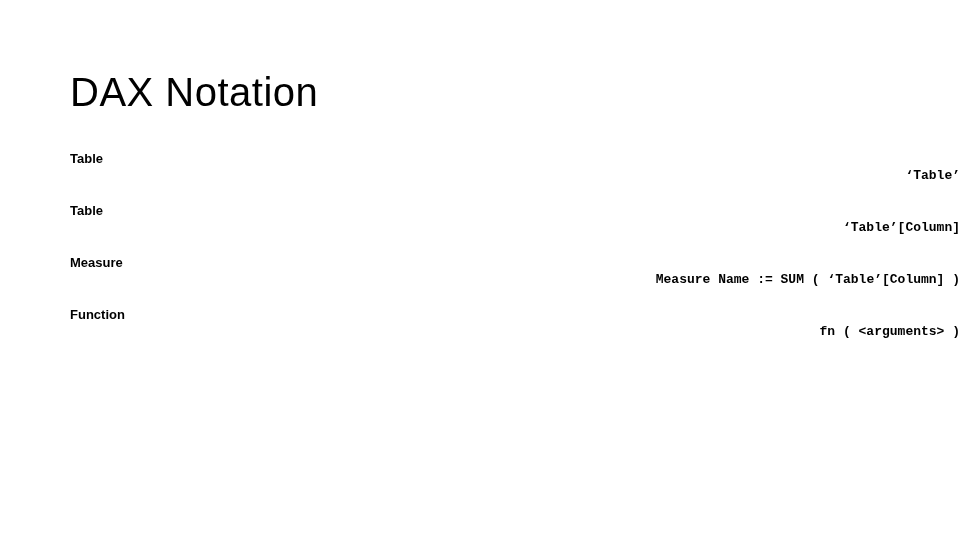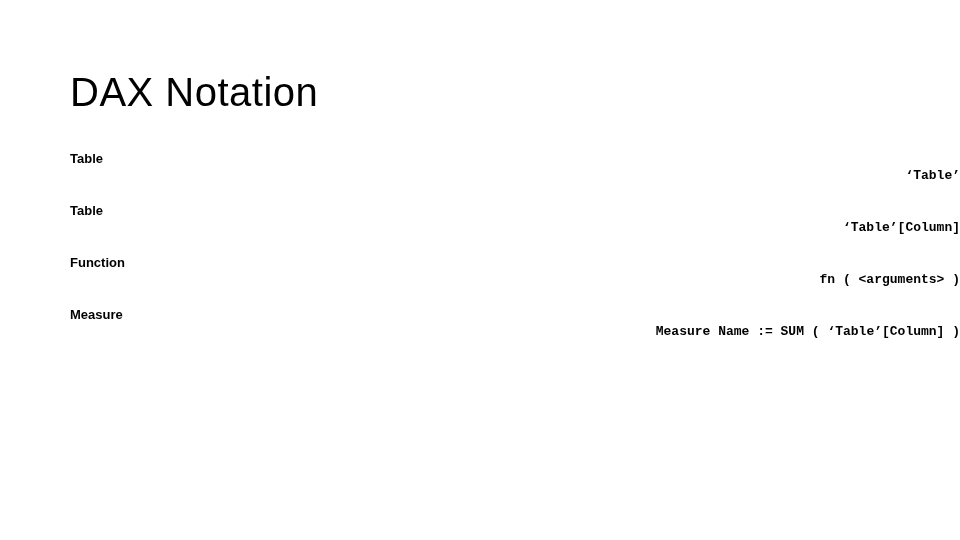--- a/index.html
+++ b/index.html
@@ -52,24 +52,24 @@
     <p class="section-label">Table</p>
     <p class="section-code">‘Table’</p>
   </div>
 
   <div class="section">
     <p class="section-label">Table</p>
     <p class="section-code">‘Table’[Column]</p>
   </div>
 
   <div class="section">
-    <p class="section-label">Function</p>
-    <p class="section-code">fn ( &lt;arguments&gt; )</p>
+    <p class="section-label">Measure</p>
+    <p class="section-code">Measure Name := SUM ( ‘Table’[Column] )</p>
   </div>
 
   <div class="section">
-    <p class="section-label">Measure</p>
-    <p class="section-code">Measure Name := SUM ( ‘Table’[Column] )</p>
+    <p class="section-label">Function</p>
+    <p class="section-code">fn ( &lt;arguments&gt; )</p>
   </div>
 
   <div class="section">
   </div>
 </div>
 
 </body></html>

